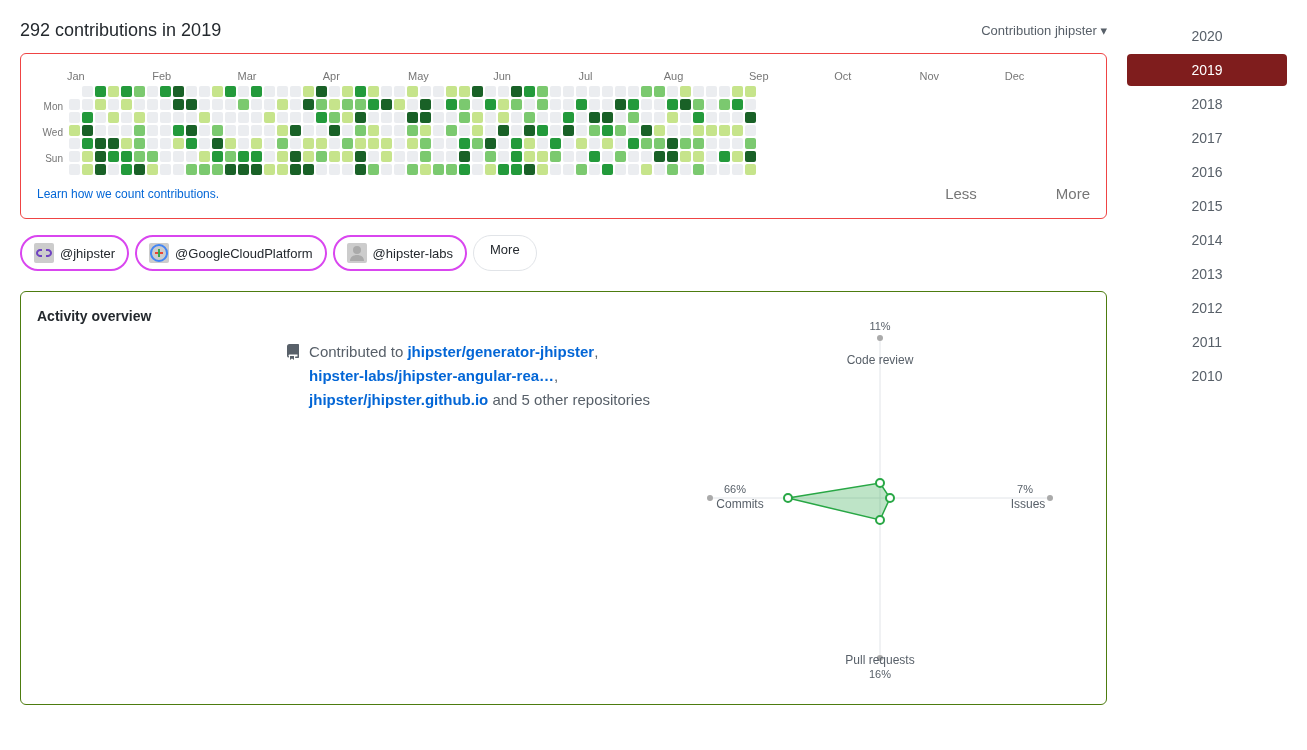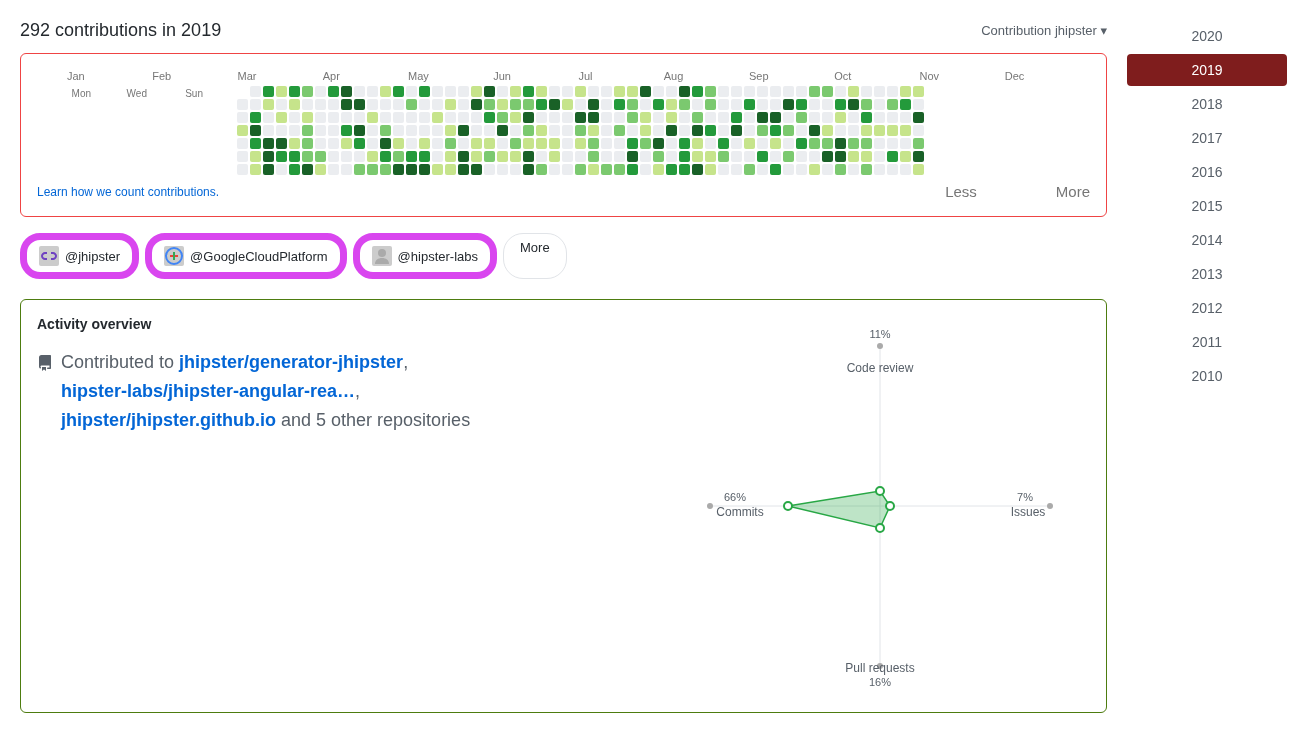--- a/index.html
+++ b/index.html
@@ -59,21 +59,21 @@
       color: #767676;
       flex: 1;
       text-align: left;
     }
     .calendar-grid {
       display: flex;
       gap: 2px;
     }
     .day-labels {
       display: flex;
-      flex-direction: row;
+      flex-direction: column;
       gap: 2px;
       margin-right: 4px;
       margin-top: 2px;
     }
     .day-label {
       font-size: 10px;
       color: #767676;
       height: 11px;
       line-height: 11px;
       width: 26px;
@@ -131,21 +131,21 @@
       gap: 0;
       margin-bottom: 20px;
       flex-wrap: wrap;
       gap: 6px;
     }
     .org-tab {
       display: flex;
       align-items: center;
       gap: 6px;
       padding: 6px 12px;
-      border: 7px solid #d946ef;
+      border: 2px solid #d946ef;
       border-radius: 20px;
       font-size: 13px;
       color: #24292e;
       cursor: pointer;
       background: #fff;
     }
     .org-tab .org-icon {
       width: 20px;
       height: 20px;
       border-radius: 2px;
@@ -180,23 +180,24 @@
     }
     .activity-title {
       font-size: 14px;
       font-weight: 600;
       margin-bottom: 16px;
     }
     .activity-item {
       display: flex;
       gap: 8px;
       align-items: flex-start;
-      font-size: 18px;
+      font-size: 15px;
       color: #586069;
       line-height: 1.6;
+      justify-content: flex-end;
     }
     .activity-icon {
       margin-top: 3px;
       flex-shrink: 0;
     }
     .repo-link {
       color: #0366d6;
       text-decoration: none;
       font-weight: 600;
     }

